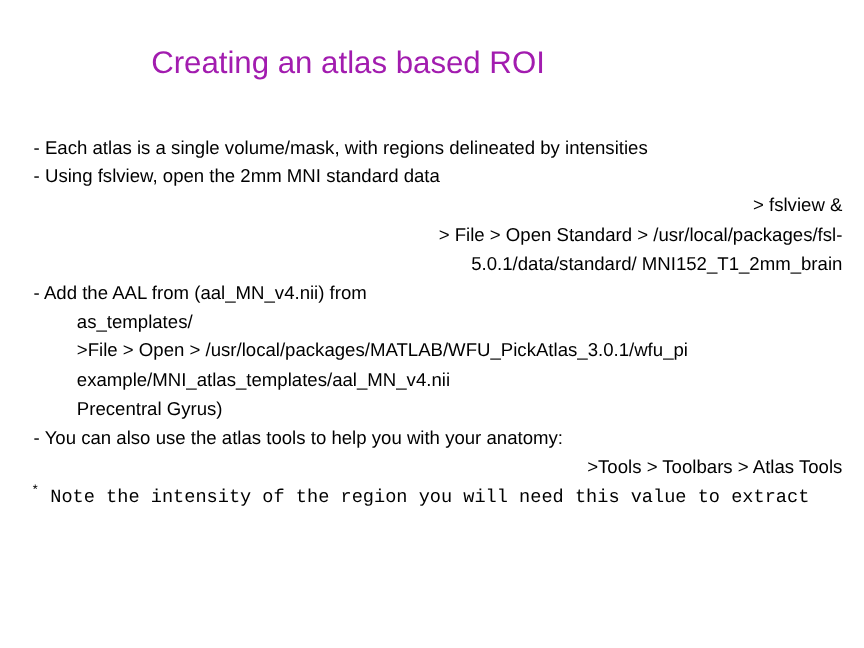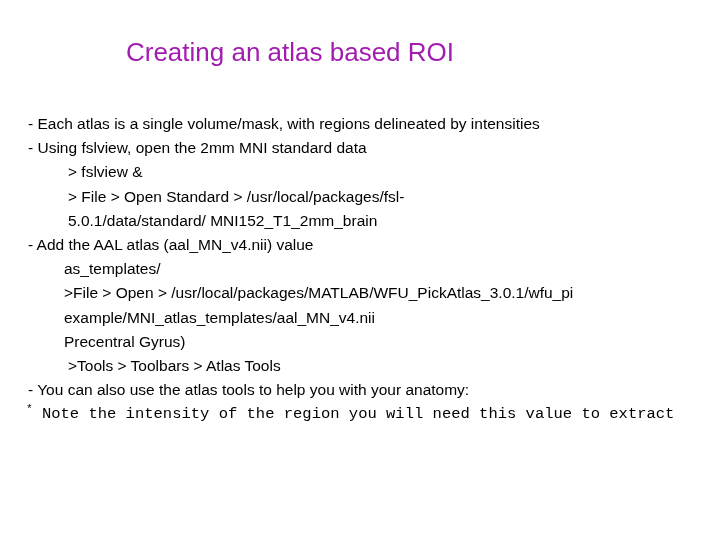--- a/index.html
+++ b/index.html
@@ -44,21 +44,21 @@
   }
   .line {
     font-size: 15.5px;
     line-height: 24.2px;
     color: #000000;
     white-space: pre;
     letter-spacing: 0px;
   }
   
   .lvl-0 { padding-left: 10px; }
-  .lvl-1 { padding-left: 50px; }
+  .lvl-1 { padding-left: 50px; text-align: right; }
   .lvl-2 { padding-left: 46px; }
   .note   { padding-left: 8px; font-family: Liberation Mono, monospace; }
   .note .star {
     font-size: 11px;
     vertical-align: 6px;
     line-height: 0;
   }
 </style>
 </head>
 <body>
@@ -72,32 +72,32 @@
     <div class="line lvl-0">- Each atlas is a single volume/mask, with regions delineated by intensities</div>
 
     <div class="line lvl-0">- Using fslview, open the 2mm MNI standard data</div>
 
     <div class="line lvl-1">&gt; fslview &amp;</div>
 
     <div class="line lvl-1">&gt; File &gt; Open Standard &gt; /usr/local/packages/fsl-</div>
 
     <div class="line lvl-1">5.0.1/data/standard/ MNI152_T1_2mm_brain</div>
 
-    <div class="line lvl-0">- Add the AAL atlas (aal_MN_v4.nii) value</div>
+    <div class="line lvl-0">- Add the AAL from (aal_MN_v4.nii) from</div>
 
 
     <div class="line lvl-2">as_templates/</div>
 
     <div class="line lvl-2">&gt;File &gt; Open &gt; /usr/local/packages/MATLAB/WFU_PickAtlas_3.0.1/wfu_pi</div>
 
     <div class="line lvl-2">example/MNI_atlas_templates/aal_MN_v4.nii</div>
 
 
     <div class="line lvl-2">Precentral Gyrus)</div>
 
+    <div class="line lvl-0">- You can also use the atlas tools to help you with your anatomy:</div>
+
     <div class="line lvl-1">&gt;Tools &gt; Toolbars &gt; Atlas Tools</div>
-
-    <div class="line lvl-0">- You can also use the atlas tools to help you with your anatomy:</div>
 
     <div class="line note"><span class="star">*</span><span> Note the intensity of the region you will need this value to extract</span></div>
 
   </div>
 </div>
 
 </body></html>

